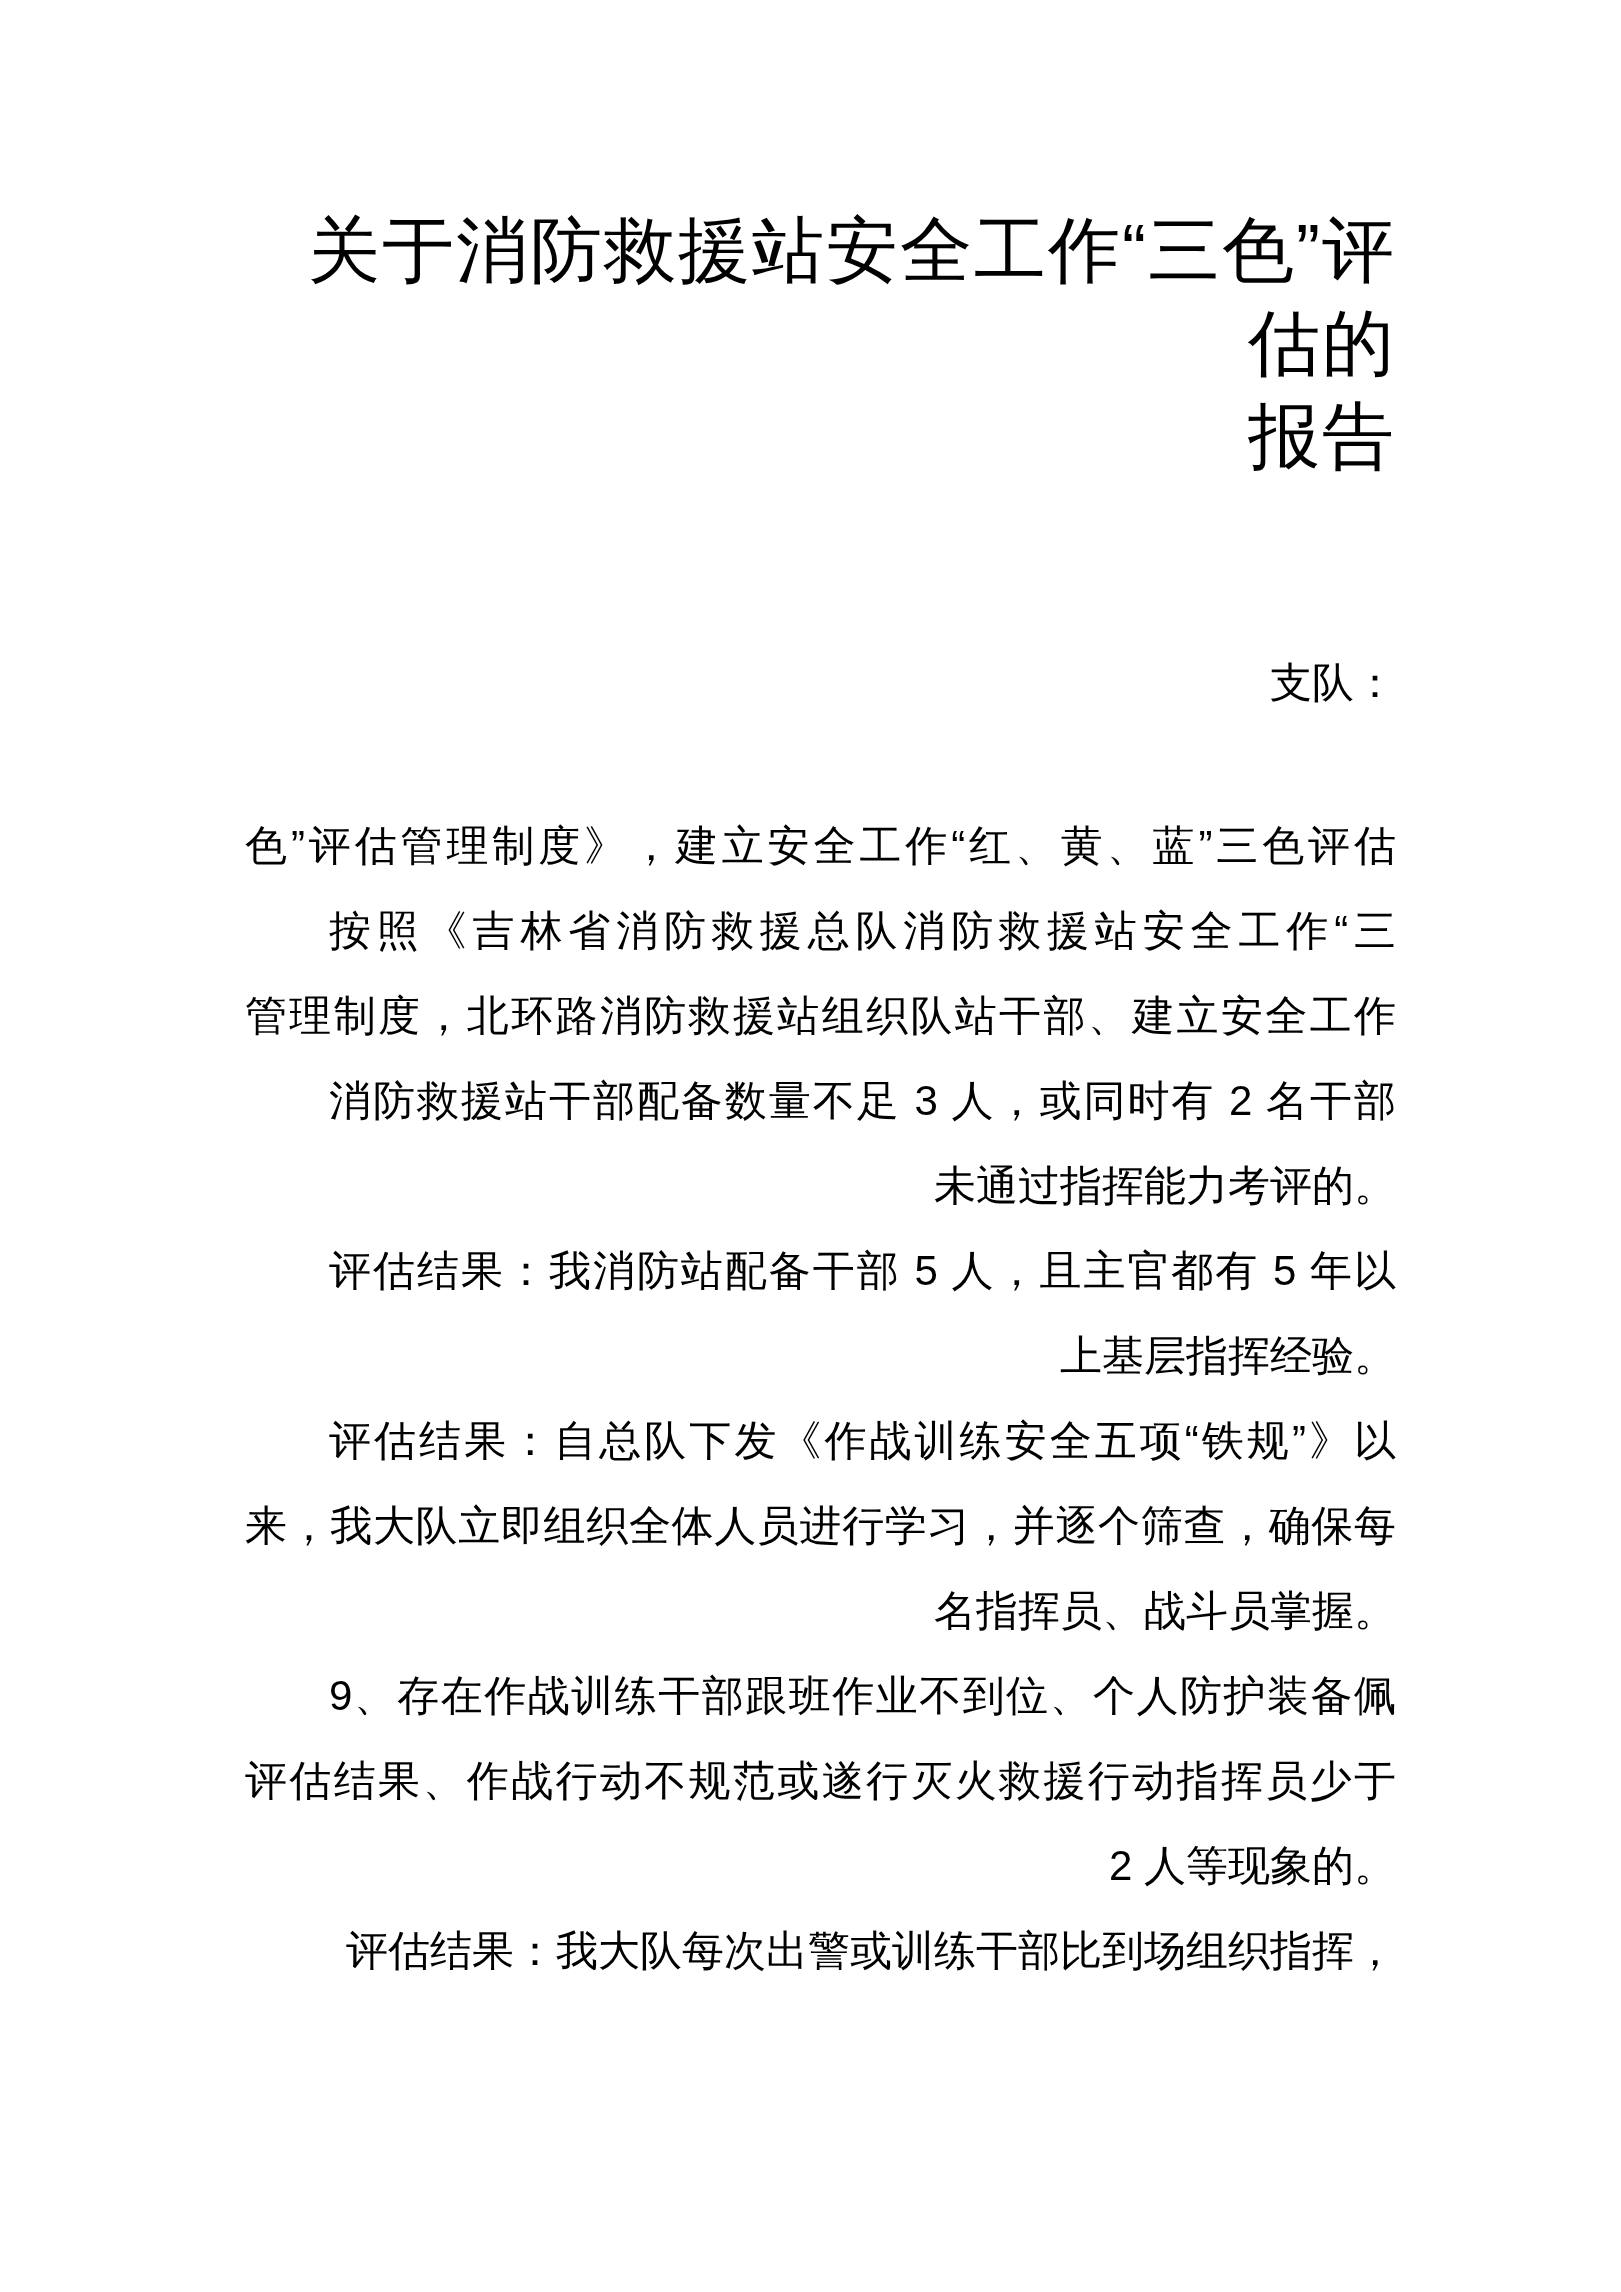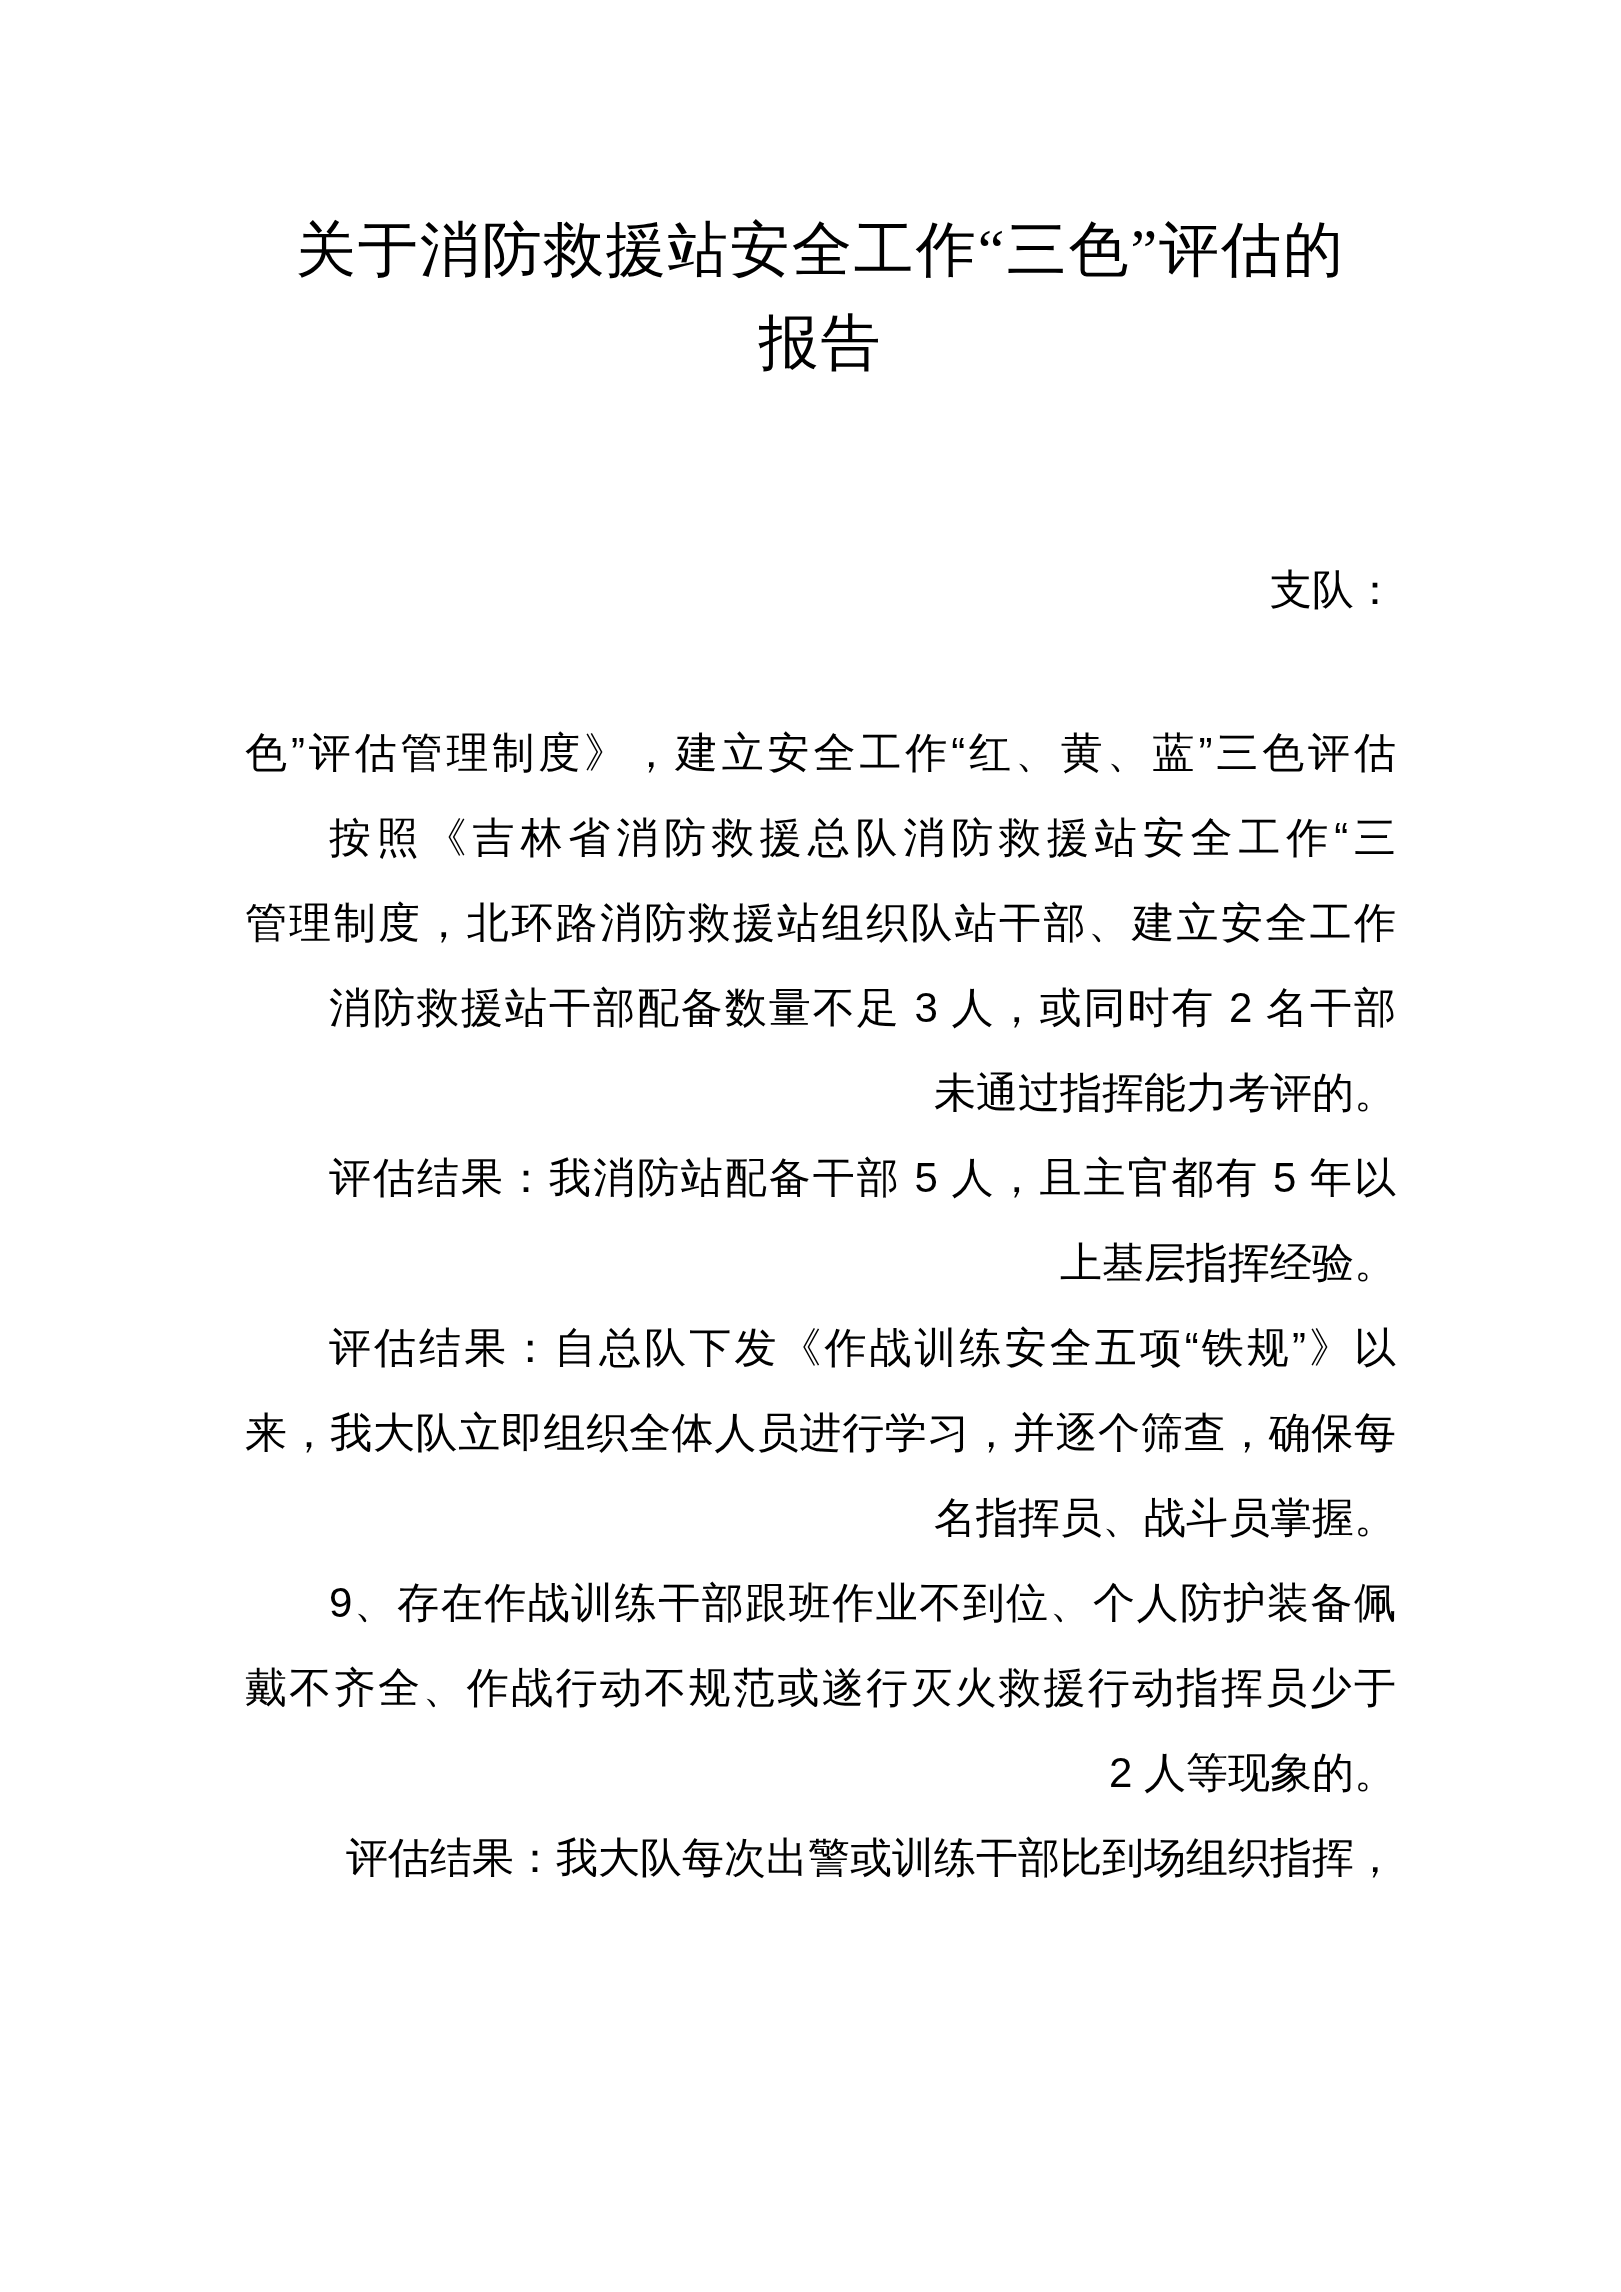--- a/index.html
+++ b/index.html
@@ -16,26 +16,25 @@
     box-sizing: border-box;
     width: 1621px;
     height: 2293px;
     padding: 204px 225px 0 245px;
     background: #ffffff;
     color: #000000;
     font-family: "Liberation Sans", "DejaVu Sans", sans-serif;
   }
   .title {
     margin: 0 0 157px 0;
-    font-size: 60px;
+    font-size: 72px;
     font-weight: 400;
     line-height: 93px;
-    text-align: center;
+    text-align: right;
     letter-spacing: 2px;
-    font-family: Liberation Serif, serif;
   }
   .line {
     font-size: 42px;
     line-height: 85px;
     height: 85px;
     text-align: right;
   }
   .line.full {
     text-align: justify;
     text-align-last: justify;
@@ -62,17 +61,17 @@
   <div class="line ind full">按照《吉林省消防救援总队消防救援站安全工作“三</div>
   <div class="line full">管理制度，北环路消防救援站组织队站干部、建立安全工作</div>
   <div class="line ind full">消防救援站干部配备数量不足 3 人，或同时有 2 名干部</div>
   <div class="line">未通过指挥能力考评的。</div>
   <div class="line ind full">评估结果：我消防站配备干部 5 人，且主官都有 5 年以</div>
   <div class="line">上基层指挥经验。</div>
   <div class="line ind full">评估结果：自总队下发《作战训练安全五项“铁规”》以</div>
   <div class="line full">来，我大队立即组织全体人员进行学习，并逐个筛查，确保每</div>
   <div class="line">名指挥员、战斗员掌握。</div>
   <div class="line ind full">9、存在作战训练干部跟班作业不到位、个人防护装备佩</div>
-  <div class="line full">戴不齐全、作战行动不规范或遂行灭火救援行动指挥员少于</div>
+  <div class="line full">评估结果、作战行动不规范或遂行灭火救援行动指挥员少于</div>
   <div class="line">2 人等现象的。</div>
   <div class="line ind">评估结果：我大队每次出警或训练干部比到场组织指挥，</div>
 </div>
 
 
 </body></html>

